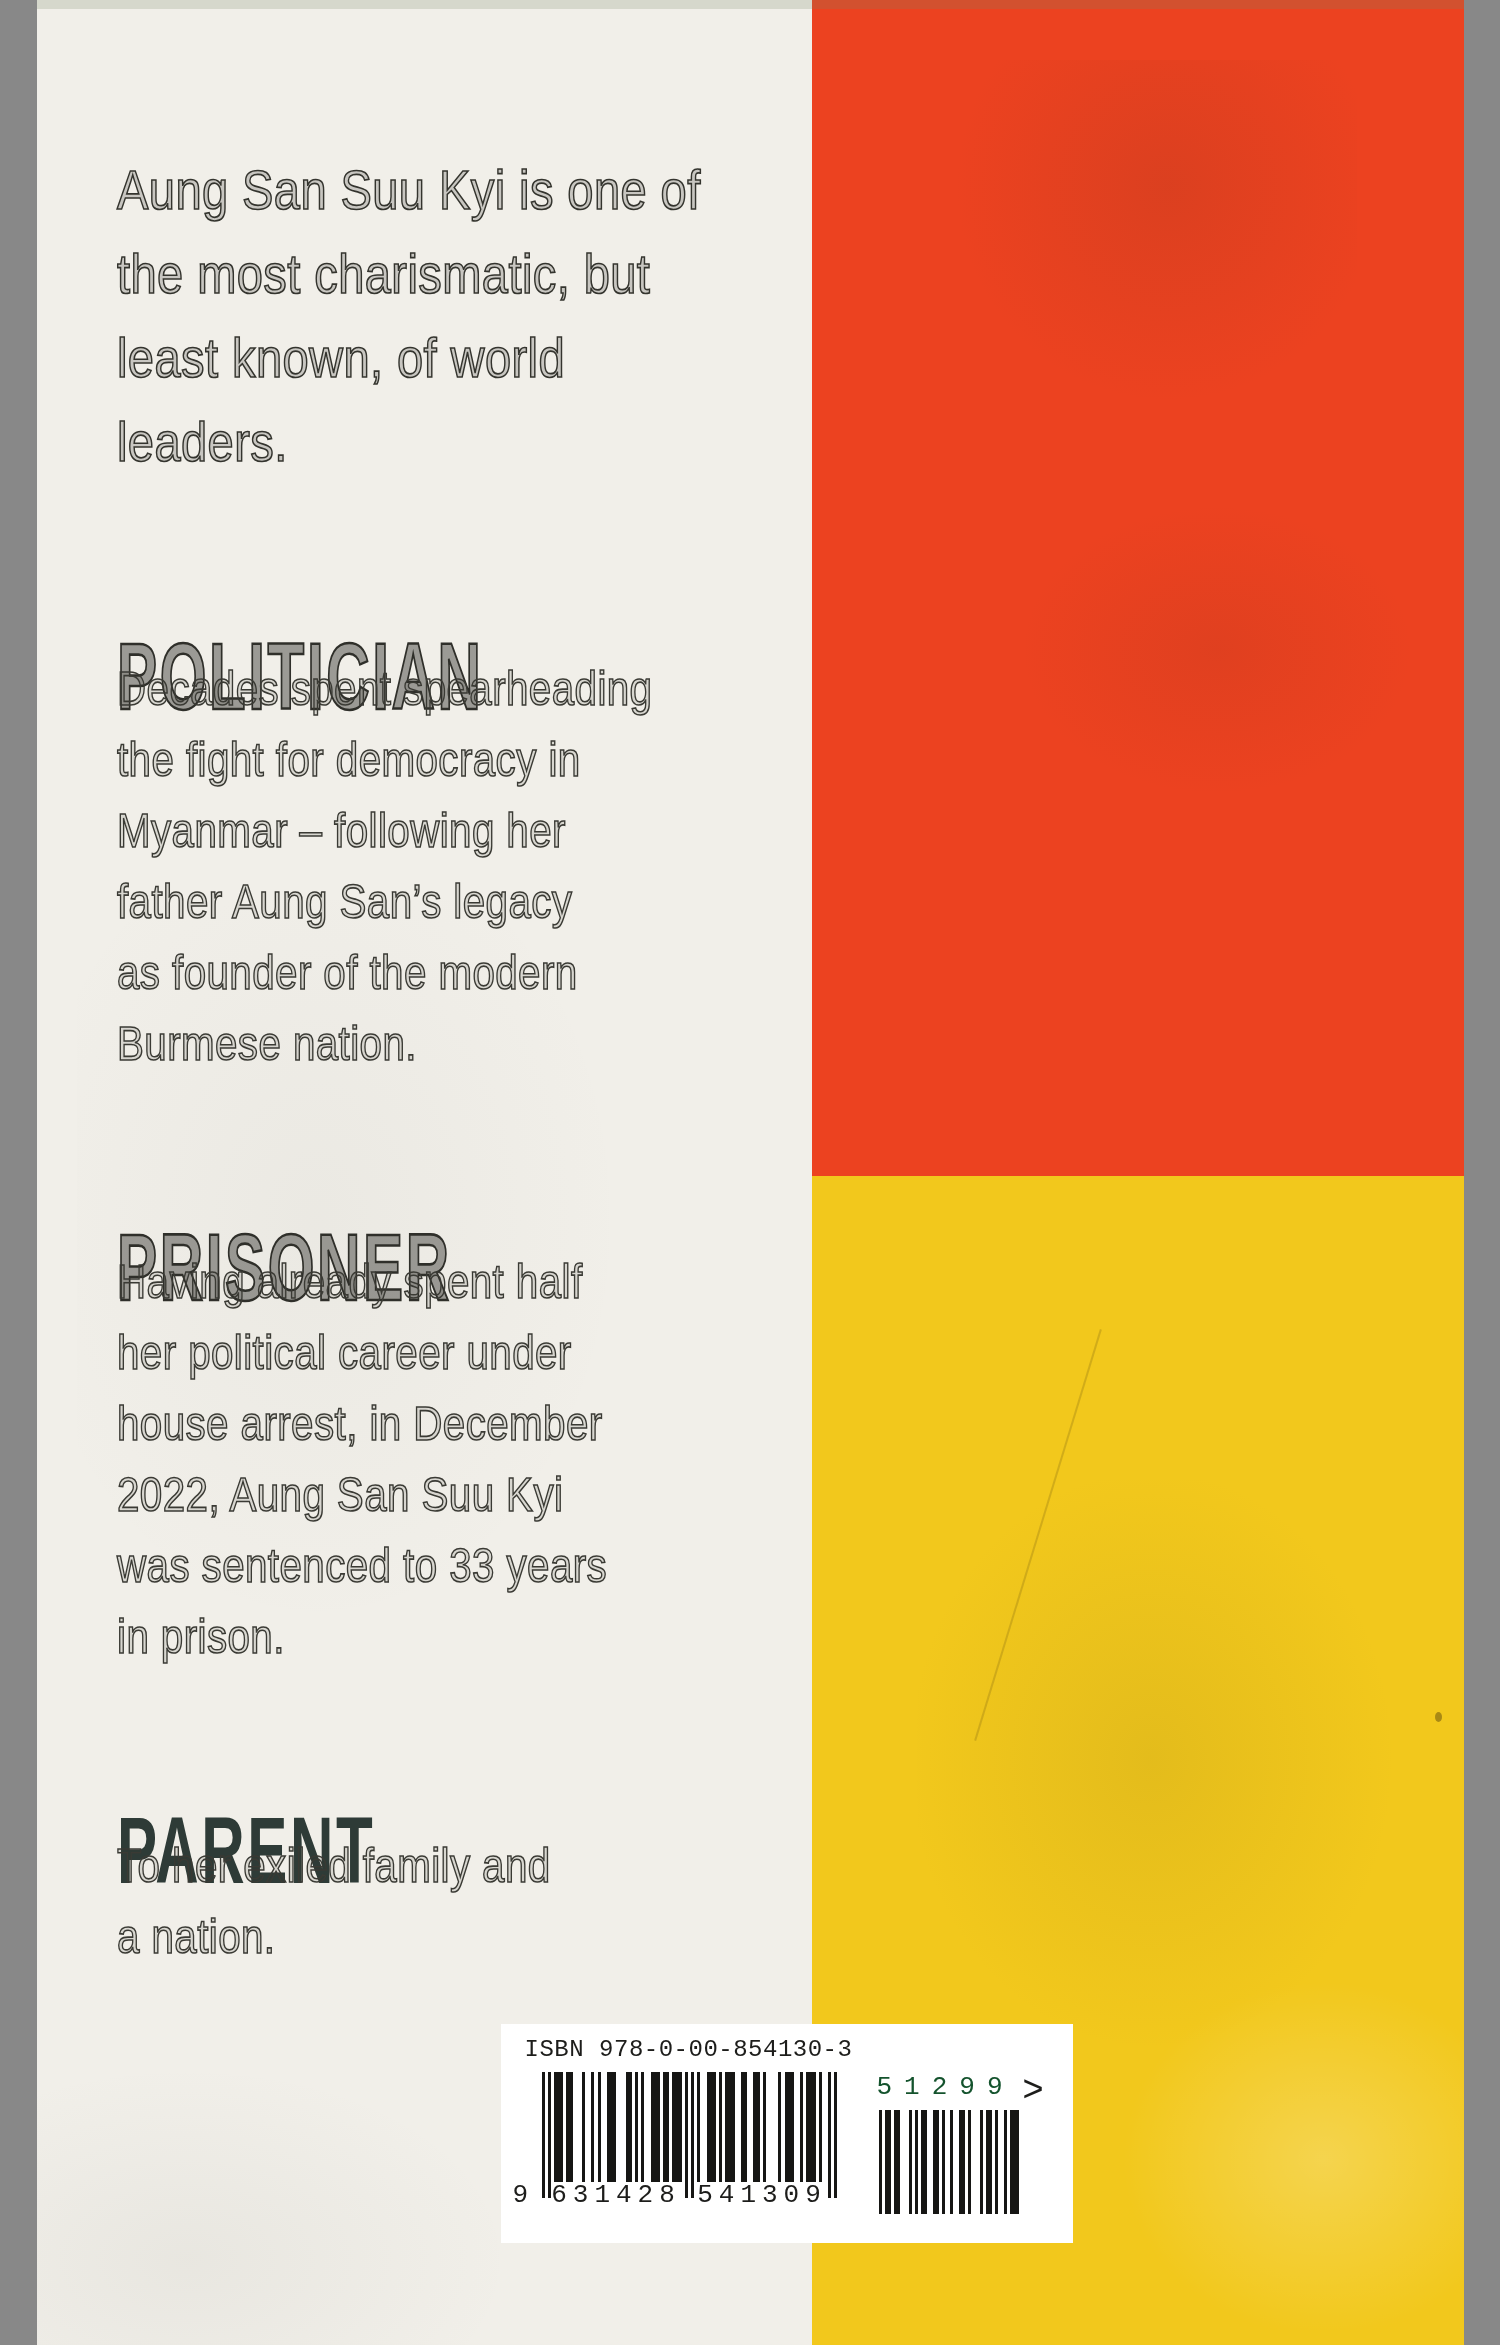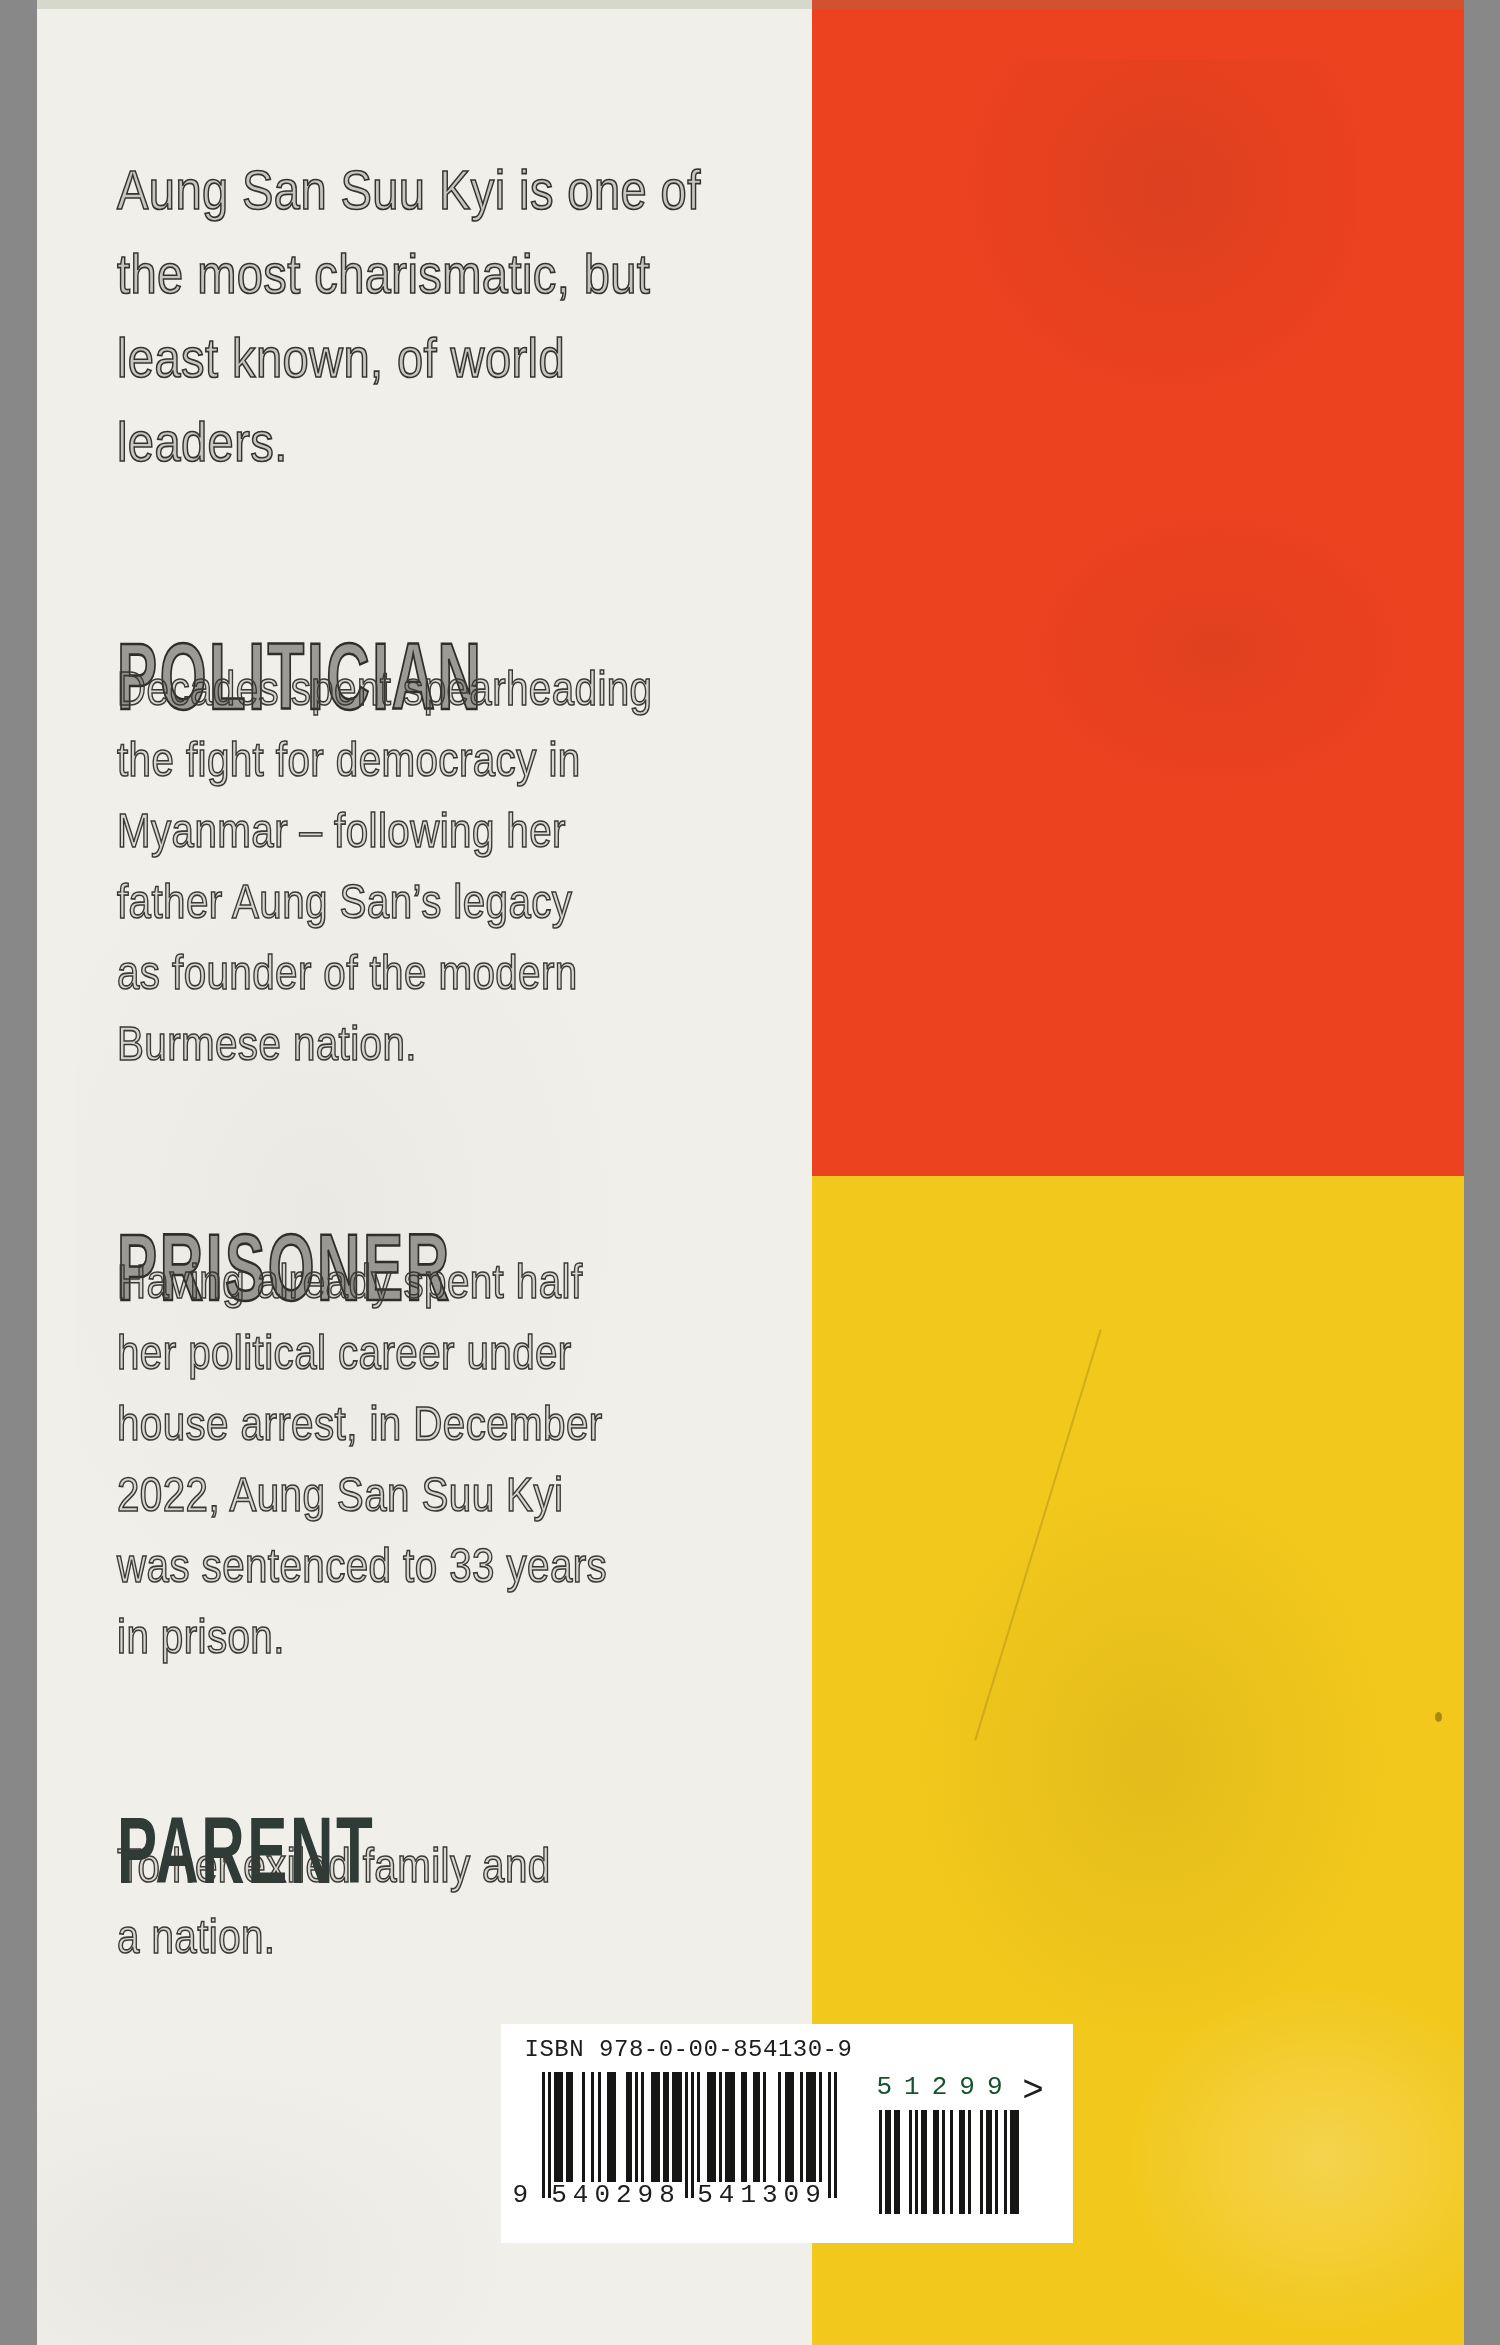--- a/index.html
+++ b/index.html
@@ -181,21 +181,21 @@
       <div>in prison.</div>
     </div>
 
   <h2 class="heading solid pos-parent-h">PARENT</h2>
   <div class="txtblock bodytxt condensed pos-parent-b">
       <div>To her exiled family and</div>
       <div>a nation.</div>
     </div>
 
   <div class="label" style="background: rgb(255, 255, 255);">
-    <div class="isbn">ISBN 978-0-00-854130-9</div>
+    <div class="isbn">ISBN 978-0-00-854130-3</div>
     <div class="ean13" id="ean13">
         <div class="bar tall" style="left: 0px; width: 3.11579px; background: rgb(22, 22, 20);"></div>
         <div class="bar tall" style="left: 6.23158px; width: 3.11579px; background: rgb(22, 22, 20);"></div>
         <div class="bar" style="left: 12.4632px; width: 9.34737px; background: rgb(22, 22, 20);"></div>
         <div class="bar" style="left: 24.9263px; width: 6.23158px; background: rgb(22, 22, 20);"></div>
         <div class="bar" style="left: 40.5053px; width: 3.11579px; background: rgb(22, 22, 20);"></div>
         <div class="bar" style="left: 49.8526px; width: 3.11579px; background: rgb(22, 22, 20);"></div>
         <div class="bar" style="left: 56.0842px; width: 3.11579px; background: rgb(22, 22, 20);"></div>
         <div class="bar" style="left: 65.4316px; width: 9.34737px; background: rgb(22, 22, 20);"></div>
         <div class="bar" style="left: 84.1263px; width: 6.23158px; background: rgb(22, 22, 20);"></div>
@@ -215,21 +215,21 @@
         <div class="bar" style="left: 221.221px; width: 3.11579px; background: rgb(22, 22, 20);"></div>
         <div class="bar" style="left: 236.8px; width: 3.11579px; background: rgb(22, 22, 20);"></div>
         <div class="bar" style="left: 243.032px; width: 9.34737px; background: rgb(22, 22, 20);"></div>
         <div class="bar" style="left: 258.611px; width: 3.11579px; background: rgb(22, 22, 20);"></div>
         <div class="bar" style="left: 264.842px; width: 9.34737px; background: rgb(22, 22, 20);"></div>
         <div class="bar" style="left: 277.305px; width: 3.11579px; background: rgb(22, 22, 20);"></div>
         <div class="bar tall" style="left: 286.653px; width: 3.11579px; background: rgb(22, 22, 20);"></div>
         <div class="bar tall" style="left: 292.884px; width: 3.11579px; background: rgb(22, 22, 20);"></div>
       </div>
     <span class="bdigits d9">9</span>
-    <span class="bdigits dleft">540298</span>
+    <span class="bdigits dleft">631428</span>
     <span class="bdigits dright">541309</span>
     <div class="supp-digits">51299</div>
     <div class="supp-arrow">&gt;</div>
     <div class="ean5" id="ean5">
         <div class="bar" style="left: 2.95833px; width: 2.95833px; background: rgb(22, 22, 20);"></div>
         <div class="bar" style="left: 8.875px; width: 5.91667px; background: rgb(22, 22, 20);"></div>
         <div class="bar" style="left: 17.75px; width: 5.91667px; background: rgb(22, 22, 20);"></div>
         <div class="bar" style="left: 32.5417px; width: 2.95833px; background: rgb(22, 22, 20);"></div>
         <div class="bar" style="left: 38.4583px; width: 2.95833px; background: rgb(22, 22, 20);"></div>
         <div class="bar" style="left: 44.375px; width: 5.91667px; background: rgb(22, 22, 20);"></div>

